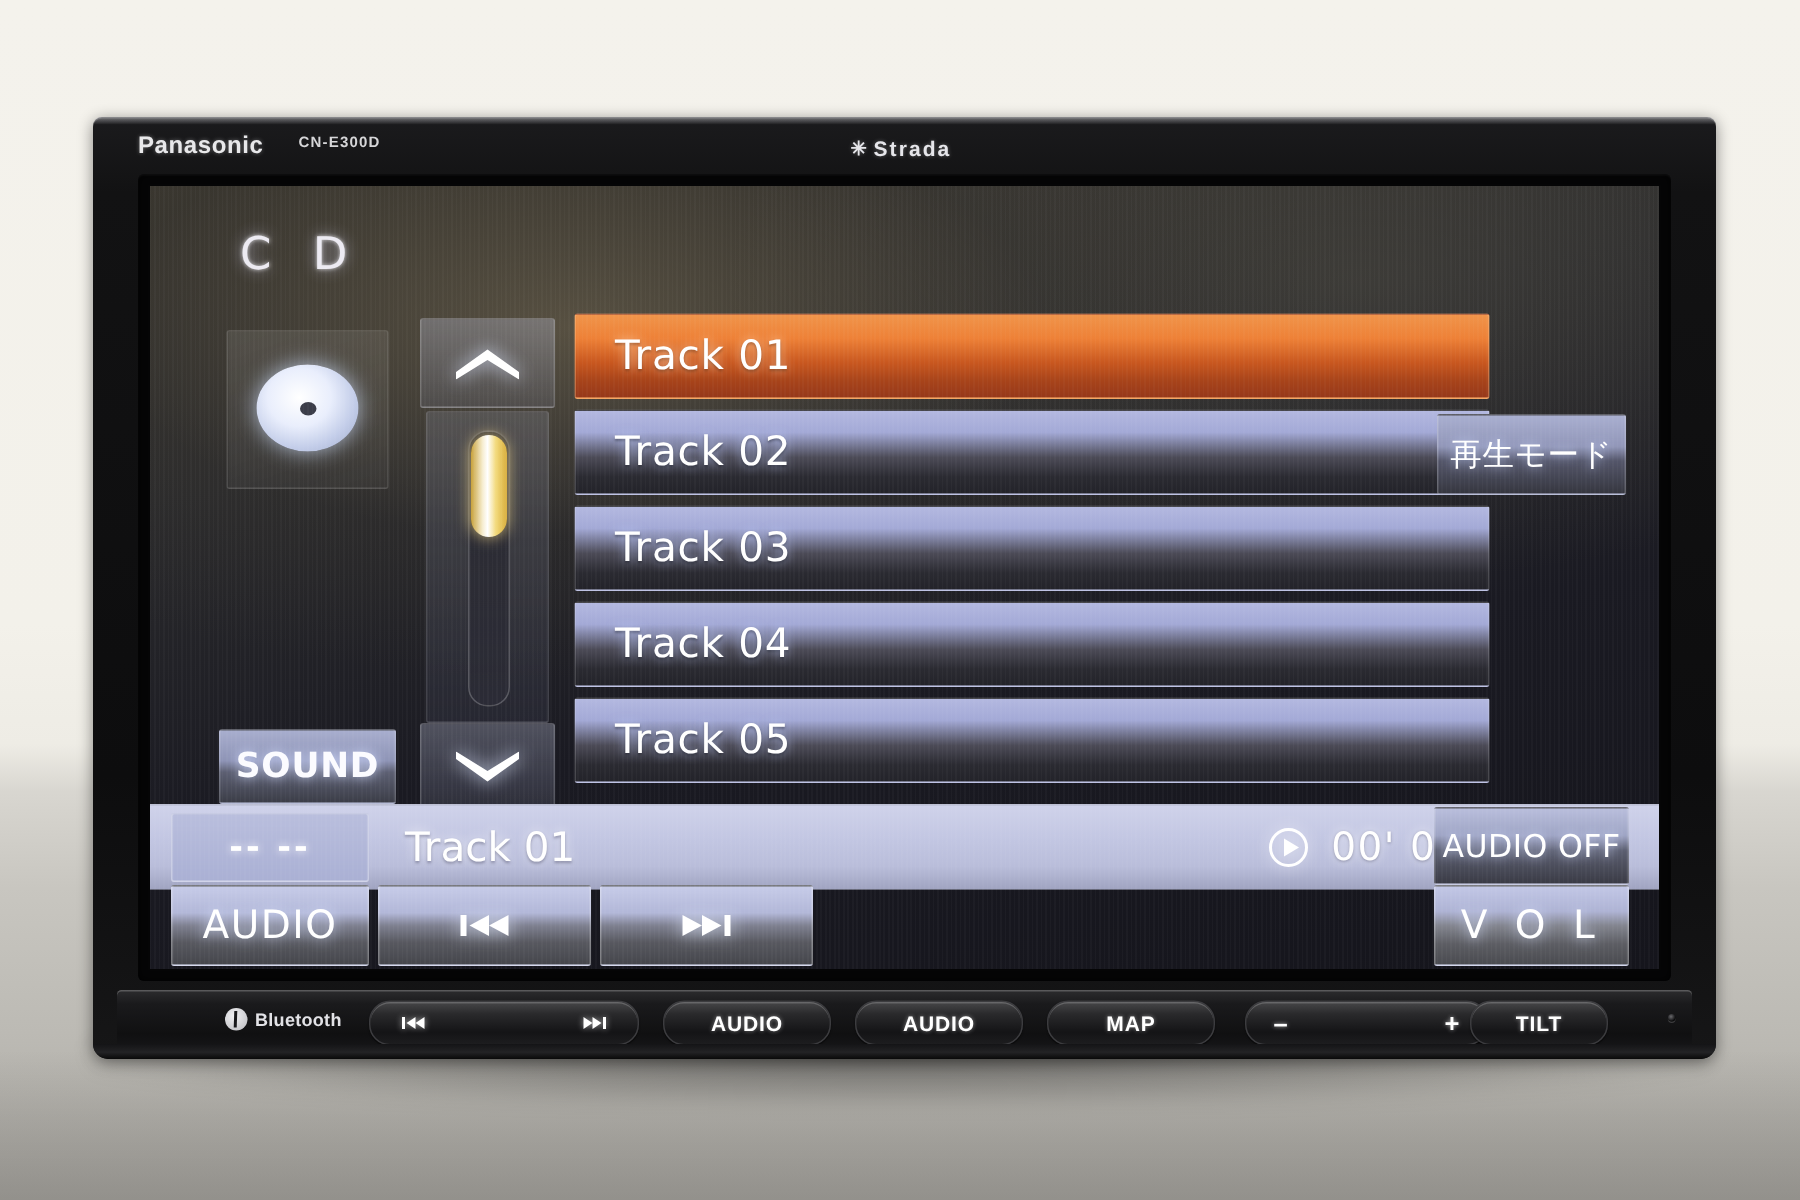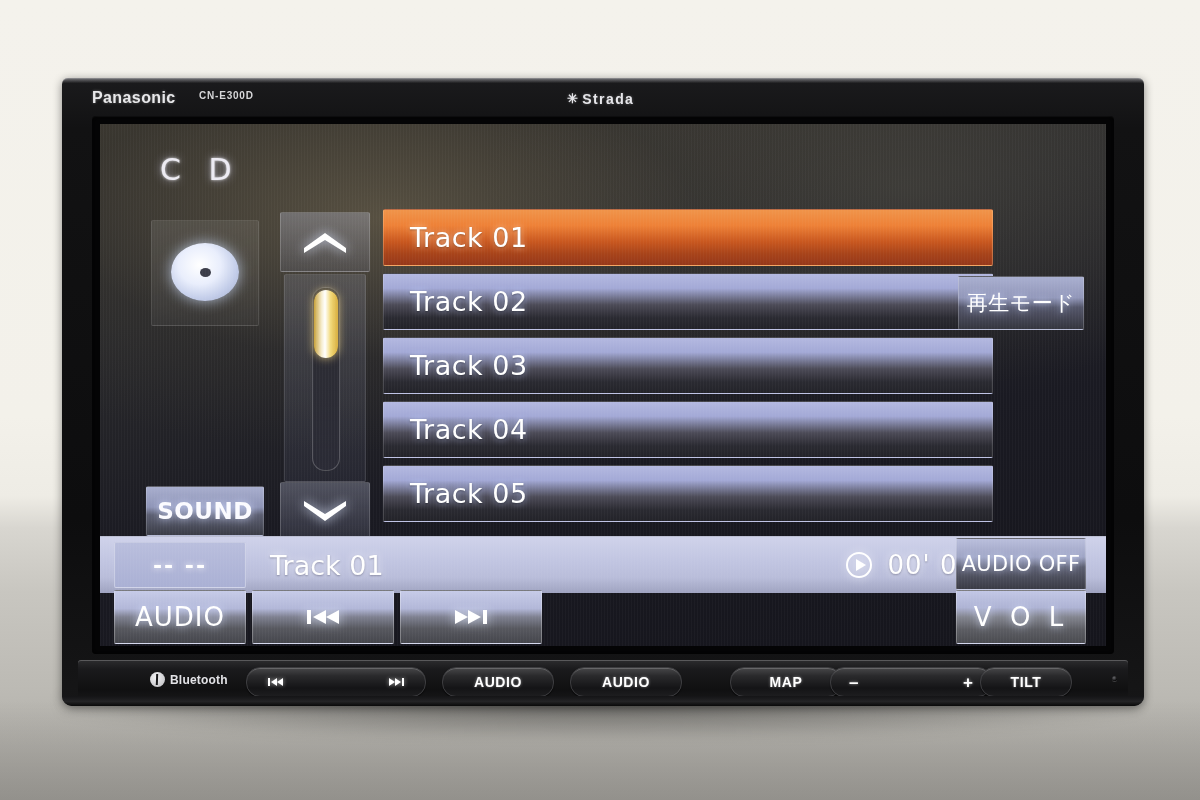--- a/index.html
+++ b/index.html
@@ -346,21 +346,21 @@
     color: #ffffff; font-size: 14px; font-weight: bold; letter-spacing: 0.6px;
     text-shadow: 0 0 3px rgba(255,255,255,0.45);
   }
   #hw-skip-rocker { left: 168px; width: 178px; }
   #hw-skip-rocker .rocker-inner {
     display: flex; align-items: center; justify-content: space-between;
     width: 140px;
   }
   #hw-audio-button { left: 364px; width: 110px; }
   #hw-menu-button  { left: 492px; width: 110px; }
-  #hw-map-button   { left: 652px; width: 110px; }
+  #hw-map-button   { left: 620px; width: 110px; }
   #hw-vol-rocker   { left: 752px; width: 160px; }
   #hw-vol-rocker .rocker-inner {
     display: flex; align-items: center; justify-content: space-between;
     width: 124px;
   }
   #hw-tilt-button  { left: 902px; width: 90px; }
   .rocker-glyph {
     width: 20px; height: 12px;
     filter: drop-shadow(0 0 2px rgba(255,255,255,0.6));
   }

